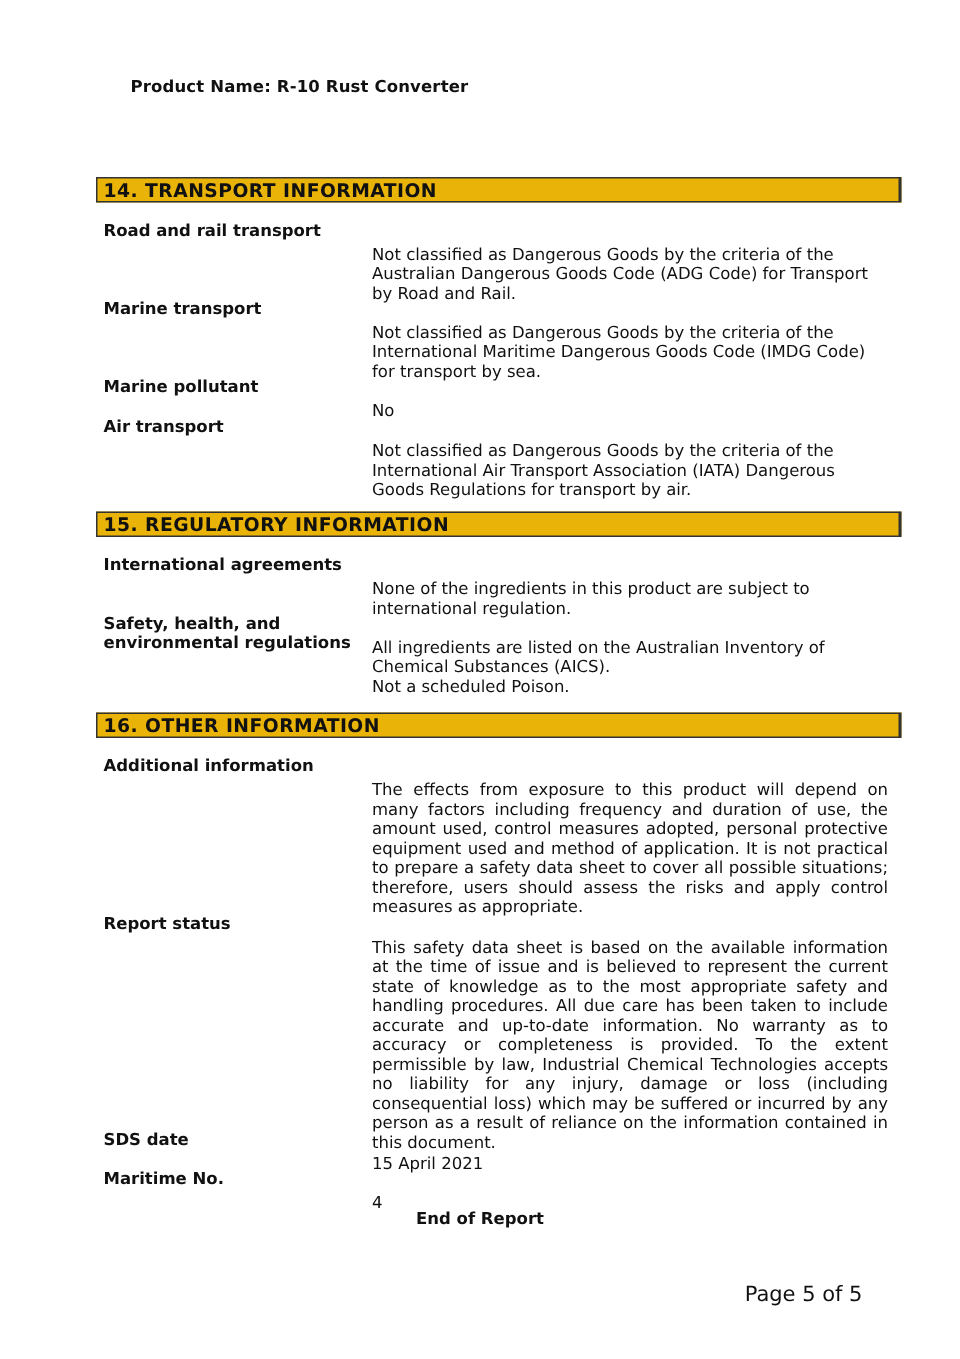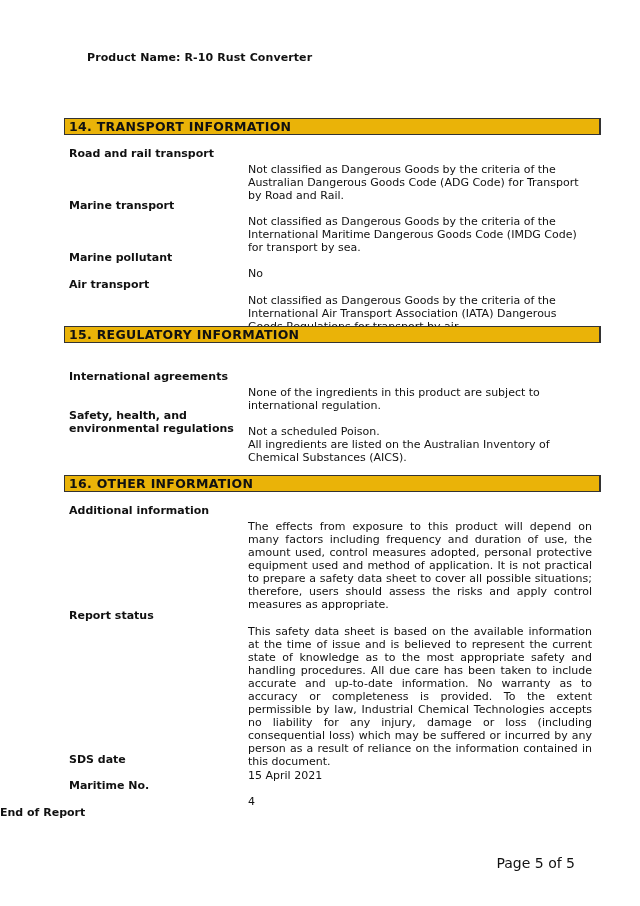--- a/index.html
+++ b/index.html
@@ -30,21 +30,21 @@
     font-weight: bold; font-size: 11px; line-height: 13px;
   }
   .row .value {
     position: absolute; left: 179px; top: 0; width: 344px;
     font-size: 11px; line-height: 13px; margin-top: 16px;
   }
   .row .value.justify { text-align: justify; }
   .value p { margin: 0; }
   .end-report {
     position: absolute; left: 0; width: 640px; top: 806px;
-    text-align: left; font-weight: bold; font-size: 11px;
+    text-align: center; font-weight: bold; font-size: 11px;
   }
   .end-report span { display: inline-block; margin-left: 0px; }
   .page-num {
     position: absolute; right: 65px; top: 855px; font-size: 14px;
   }
 </style>
 </head>
 <body>
 
 <div class="product-name">Product Name:  R-10 Rust Converter</div>
@@ -64,32 +64,32 @@
 <div class="row" style="top:251px;">
   <div class="label">Marine pollutant</div>
   <div class="value">No</div>
 </div>
 
 <div class="row" style="top:278px;">
   <div class="label">Air transport</div>
   <div class="value">Not classified as Dangerous Goods by the criteria of the International Air Transport Association (IATA) Dangerous Goods Regulations for transport by air.</div>
 </div>
 
-<div class="section-bar" style="top:326px;">15.  REGULATORY INFORMATION</div>
+<div class="section-bar" style="top:341px;">15.  REGULATORY INFORMATION</div>
 
 <div class="row" style="top:370px;">
   <div class="label">International agreements</div>
   <div class="value">None of the ingredients in this product are subject to international regulation.</div>
 </div>
 
 <div class="row" style="top:409px;">
   <div class="label">Safety, health, and environmental regulations</div>
   <div class="value">
+    <p>All ingredients are listed on the Australian Inventory of Chemical Substances (AICS).</p>
     <p>Not a scheduled Poison.</p>
-    <p>All ingredients are listed on the Australian Inventory of Chemical Substances (AICS).</p>
   </div>
 </div>
 
 <div class="section-bar" style="top:475px;">16.  OTHER INFORMATION</div>
 
 <div class="row" style="top:504px;">
   <div class="label">Additional information</div>
   <div class="value justify">The effects from exposure to this product will depend on many factors including frequency and duration of use, the amount used, control measures adopted, personal protective equipment used and method of application.  It is not practical to prepare a safety data sheet to cover all possible situations; therefore, users should assess the risks and apply control measures as appropriate.</div>
 </div>
 

